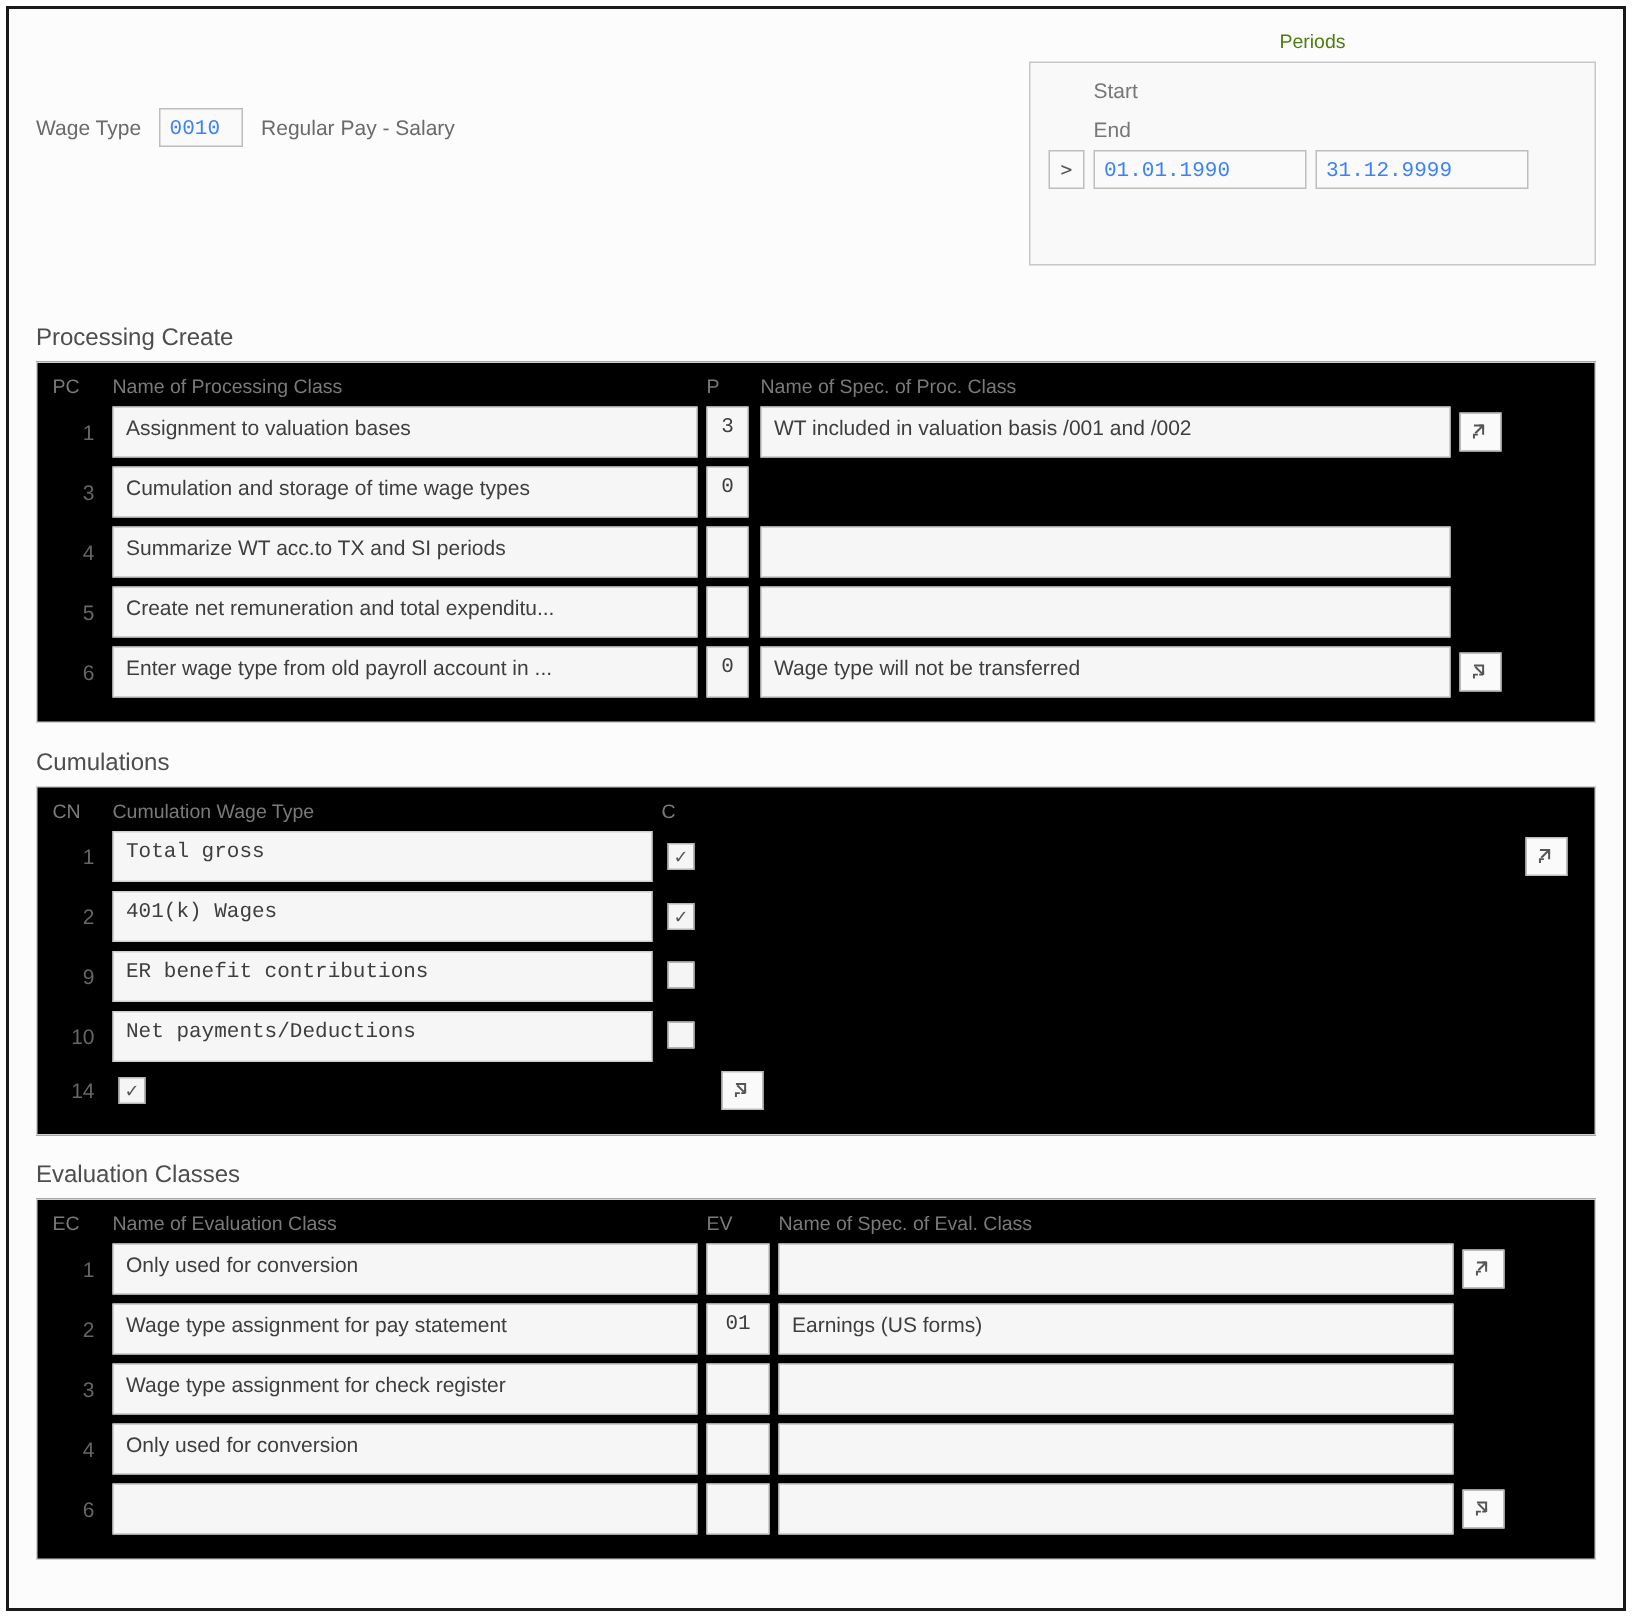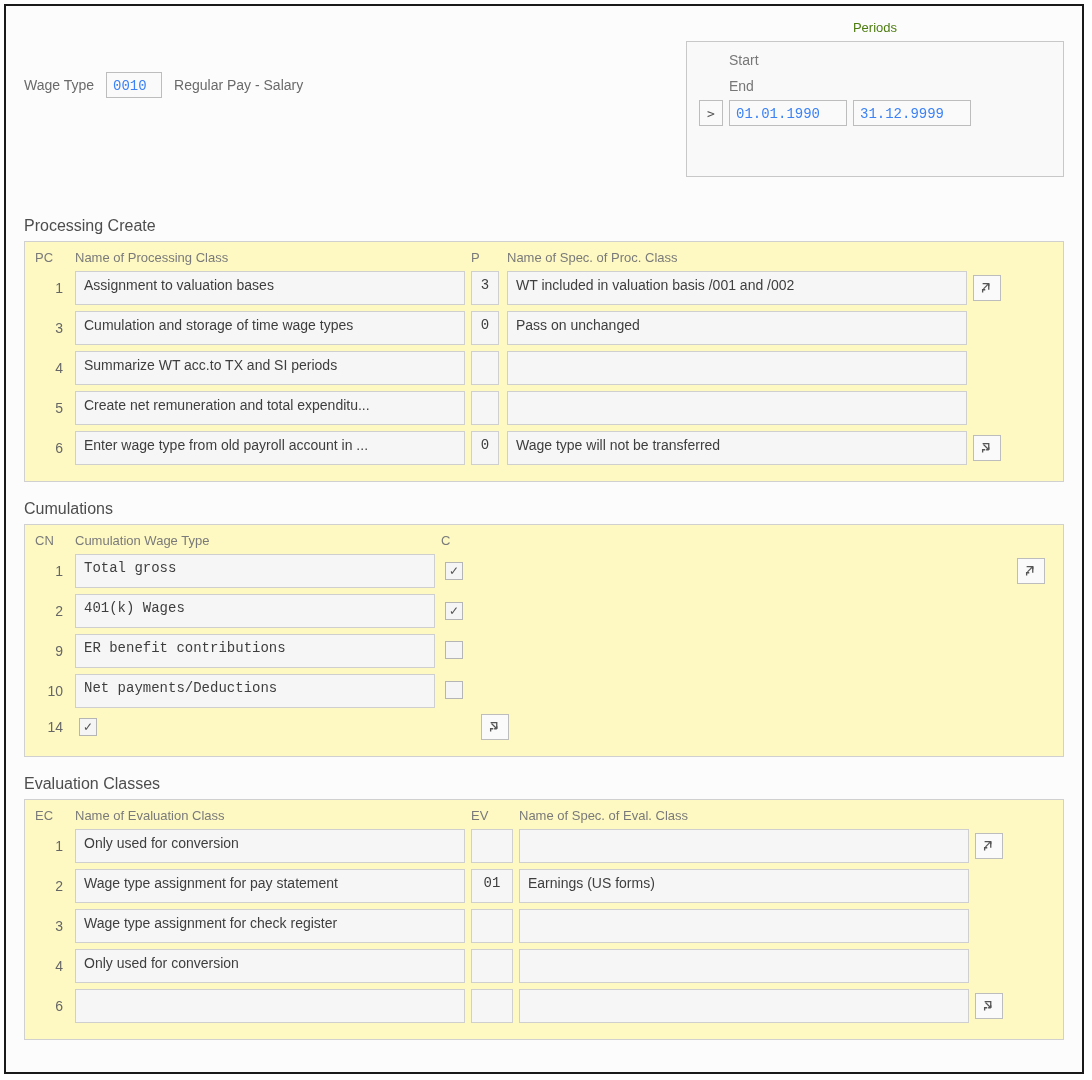--- a/index.html
+++ b/index.html
@@ -86,34 +86,34 @@
     display: inline-flex;
     align-items: center;
     justify-content: center;
     font-family: monospace;
     font-size: 13px;
     color: #555;
     cursor: pointer;
     user-select: none;
   }
   .date-field {
-    width: 118px;
+    width: 142px;
     font-family: "Courier New", monospace;
   }
   .panel {
     margin-top: 18px;
   }
   .panel-title {
     font-size: 16px;
     color: #4d4d4d;
     margin-bottom: 6px;
   }
   .panel-body {
     border: 1px solid #d0d0d0;
-    background: #fef9c3;
+    background: #000000;
     padding: 8px 10px 10px 10px;
     position: relative;
   }
 
   
   .pc-header, .pc-row {
     display: grid;
     grid-template-columns: 34px 390px 30px 460px 44px;
     align-items: center;
     gap: 6px;
@@ -238,21 +238,20 @@
                   <path d="M3 13 v-3 h3" fill="none" stroke="#555" stroke-width="1.5"></path>
                   <path d="M10 3 L10 6 M10 3 L7 3" fill="none" stroke="#555" stroke-width="1.5"></path>
                   <path d="M10 3 L4 9" fill="none" stroke="#555" stroke-width="1.5"></path>
                 </svg>
               </div></div>
           </div>
           <div class="pc-row">
             <div class="num">3</div>
             <div class="readonly">Cumulation and storage of time wage types</div>
             <div class="readonly code-cell" style="width: 28px; padding: 4px 2px;">0</div>
-            <div class="readonly">Pass on unchanged</div>
             <div></div>
           </div>
           <div class="pc-row">
             <div class="num">4</div>
             <div class="readonly">Summarize WT acc.to TX and SI periods</div>
             <div class="readonly code-cell" style="width: 28px; padding: 4px 2px;"></div>
             <div class="readonly"></div>
             <div></div>
           </div>
           <div class="pc-row">

